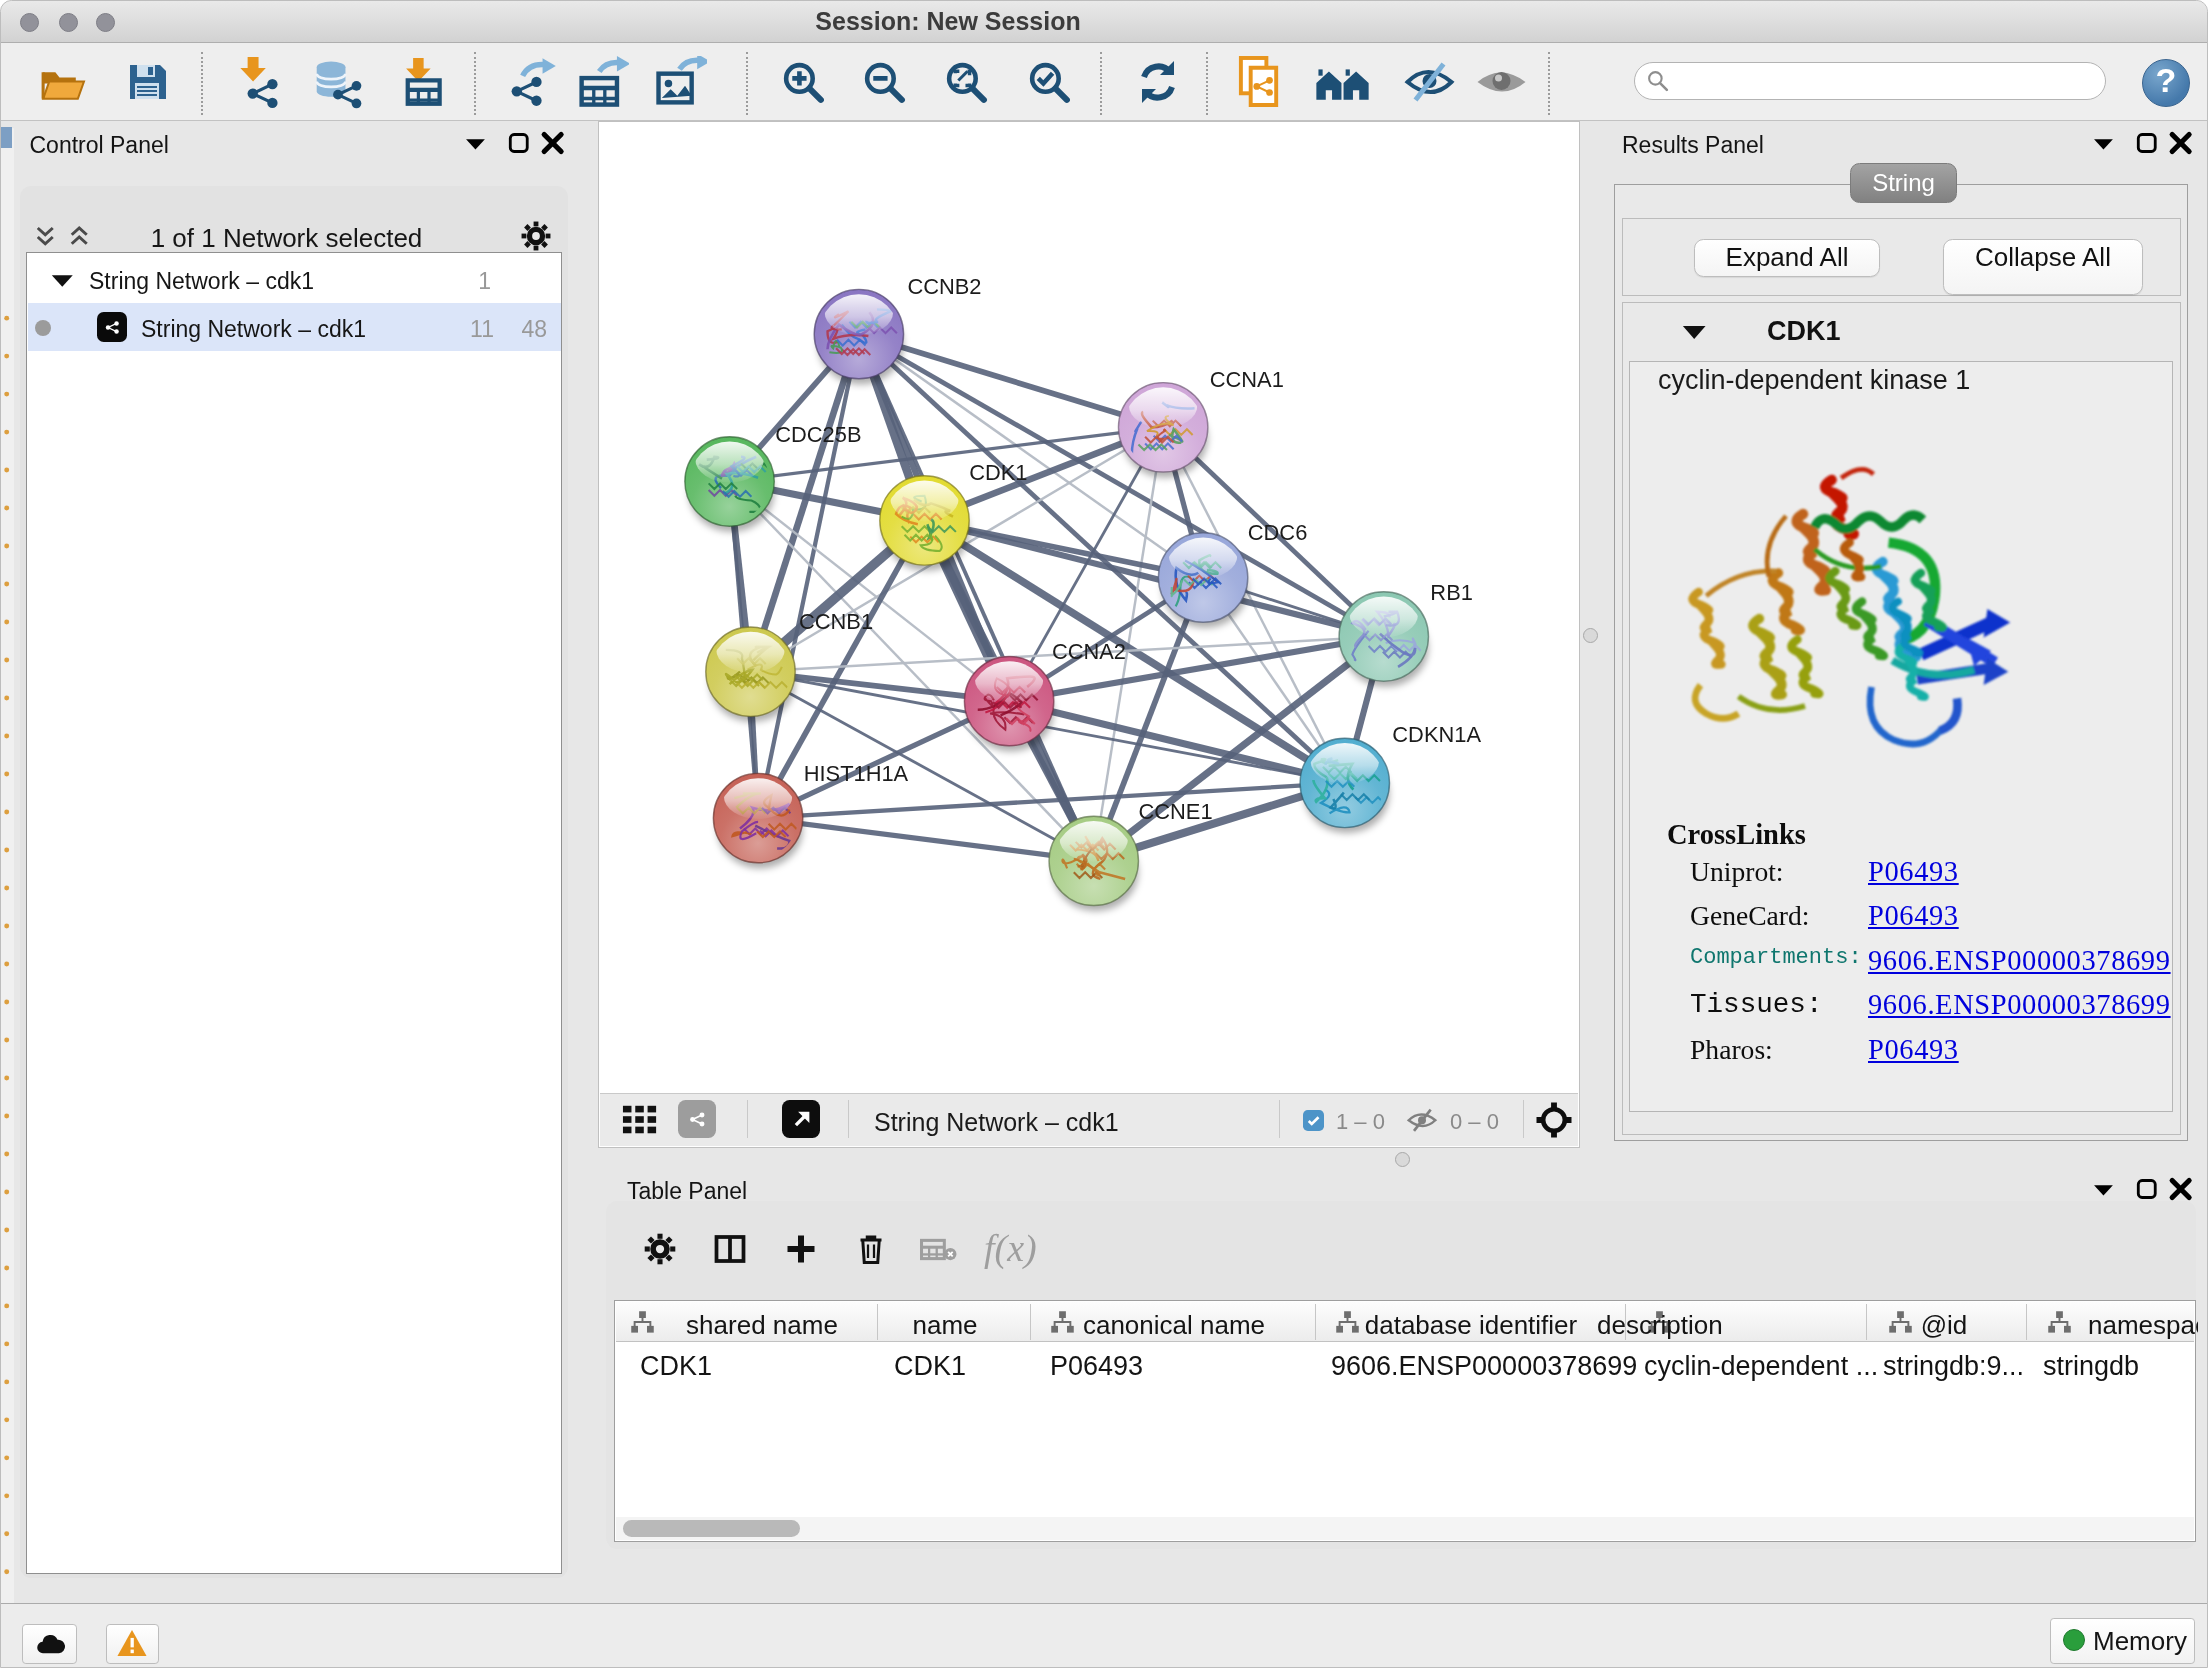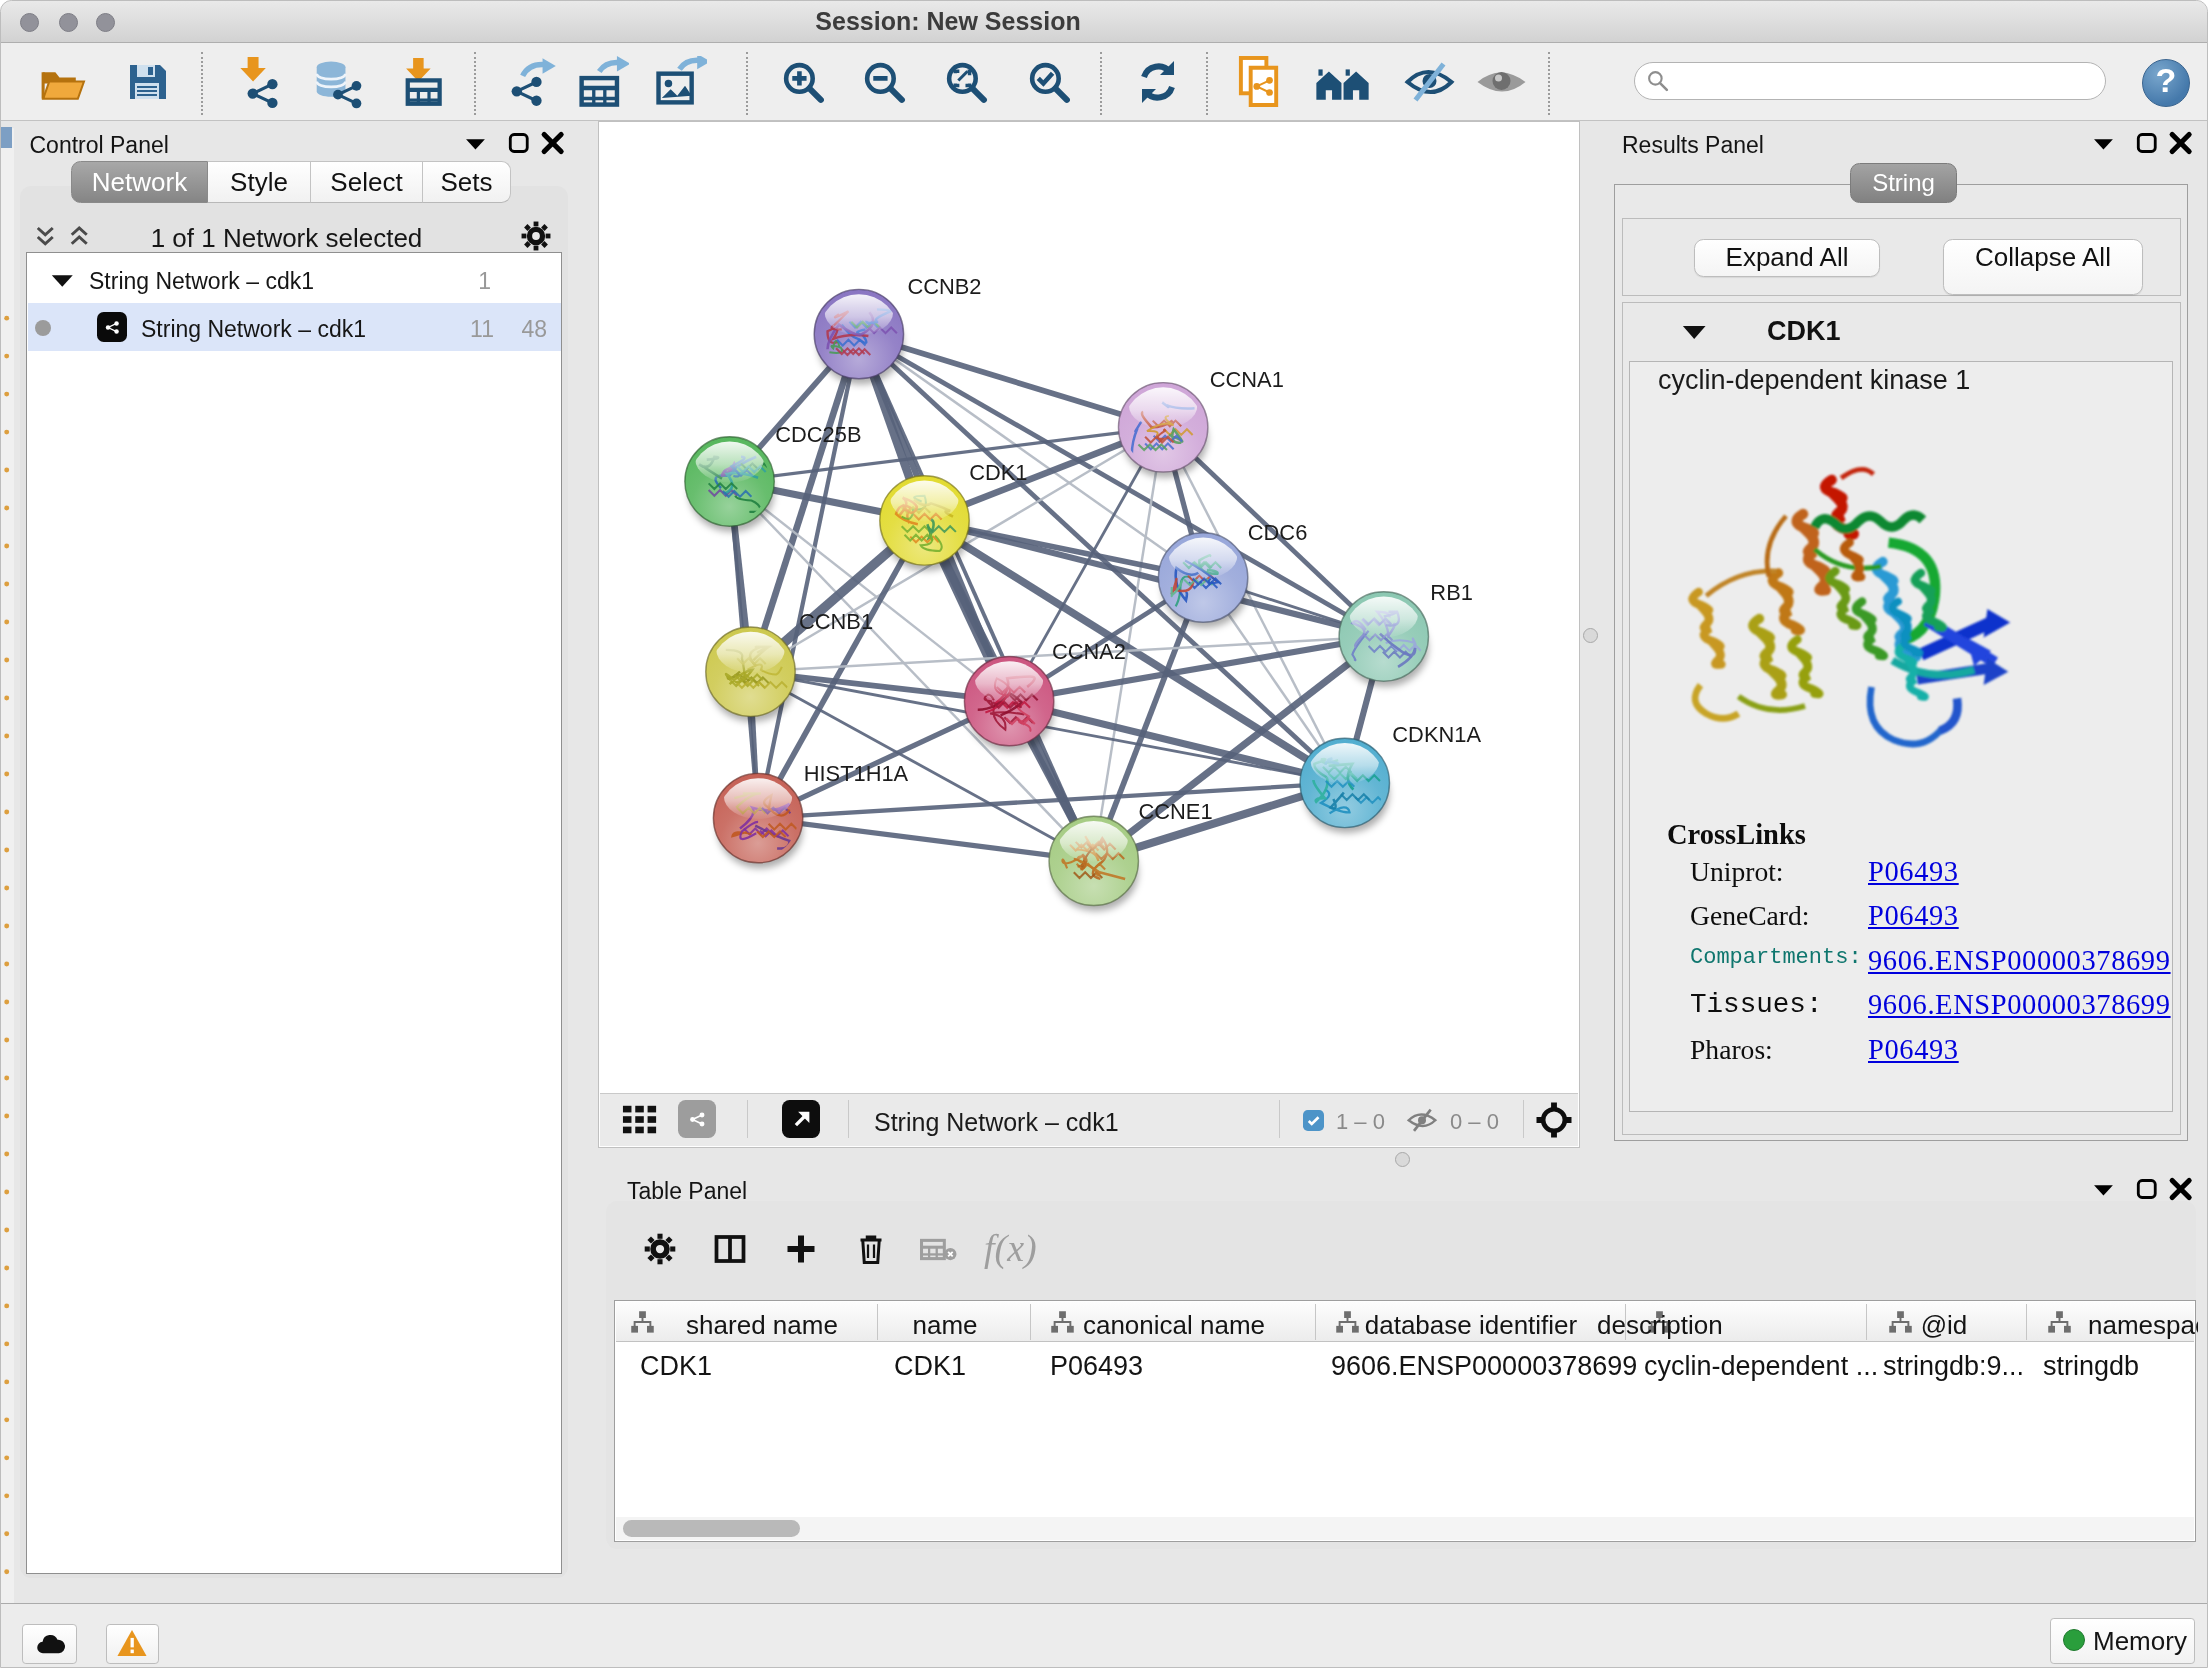--- a/index.html
+++ b/index.html
@@ -193,21 +193,20 @@
       <circle cx="6" cy="1640" r="2.6" fill="#dd9f3f"></circle>
     </svg>
 <div class="abs" style="left:0;top:126px;width:11.4px;height:21px;background:#7d9fc4"></div>
 <div class="abs hdrtxt" style="left:28.5px;top:131px">Control Panel</div>
 <svg style="position:absolute;left:457px;top:126px" width="114" height="32" viewBox="0 0 120 34" xmlns="http://www.w3.org/2000/svg">
       <polygon points="8,13 28,13 18,24" fill="#000"></polygon>
       <rect x="55" y="8" width="18" height="18" fill="none" stroke="#000" stroke-width="3" rx="4"></rect>
       <path d="M91 8 L109 26 M109 8 L91 26" stroke="#000" stroke-width="5.5" stroke-linecap="round"></path>
     </svg>
 <div class="abs" style="left:19px;top:185px;width:548px;height:1392px;background:#e2e2e2;border-radius:11.4px"></div>
-<div class="abs" style="left:70px;top:160px;z-index:5"><span class="seg sel" style="width:137px;border-left:1.9px solid #8a8a8a;border-radius:9.5px 0 0 9.5px">Network</span><span class="seg" style="width:103px">Style</span><span class="seg" style="width:112px">Select</span><span class="seg" style="width:88px;border-radius:0 9.5px 9.5px 0">Sets</span></div>
 <svg style="position:absolute;left:30px;top:221px" width="28.5" height="28.5" viewBox="0 0 36 38" xmlns="http://www.w3.org/2000/svg">
       <path d="M8 8 l10 9 10 -9 M8 20 l10 9 10 -9" fill="none" stroke="#4a4a4a" stroke-width="4"></path>
     </svg>
 <svg style="position:absolute;left:64px;top:221px" width="28.5" height="28.5" viewBox="0 0 36 38" xmlns="http://www.w3.org/2000/svg">
       <path d="M8 17 l10 -9 10 9 M8 29 l10 -9 10 9" fill="none" stroke="#4a4a4a" stroke-width="4"></path>
     </svg>
 <div class="abs" style="left:86px;top:222px;width:399px;text-align:center;font-size:26px;color:#161616">1 of 1 Network selected</div>
 <svg style="position:absolute;left:518px;top:218px" width="34" height="34" viewBox="0 0 48 48" xmlns="http://www.w3.org/2000/svg">
       <circle cx="24" cy="24" r="13" fill="#111"></circle>
       <rect x="37.6" y="20.6" width="6.8" height="6.8" fill="#111" transform="rotate(0 41.0 24.0)"></rect>

